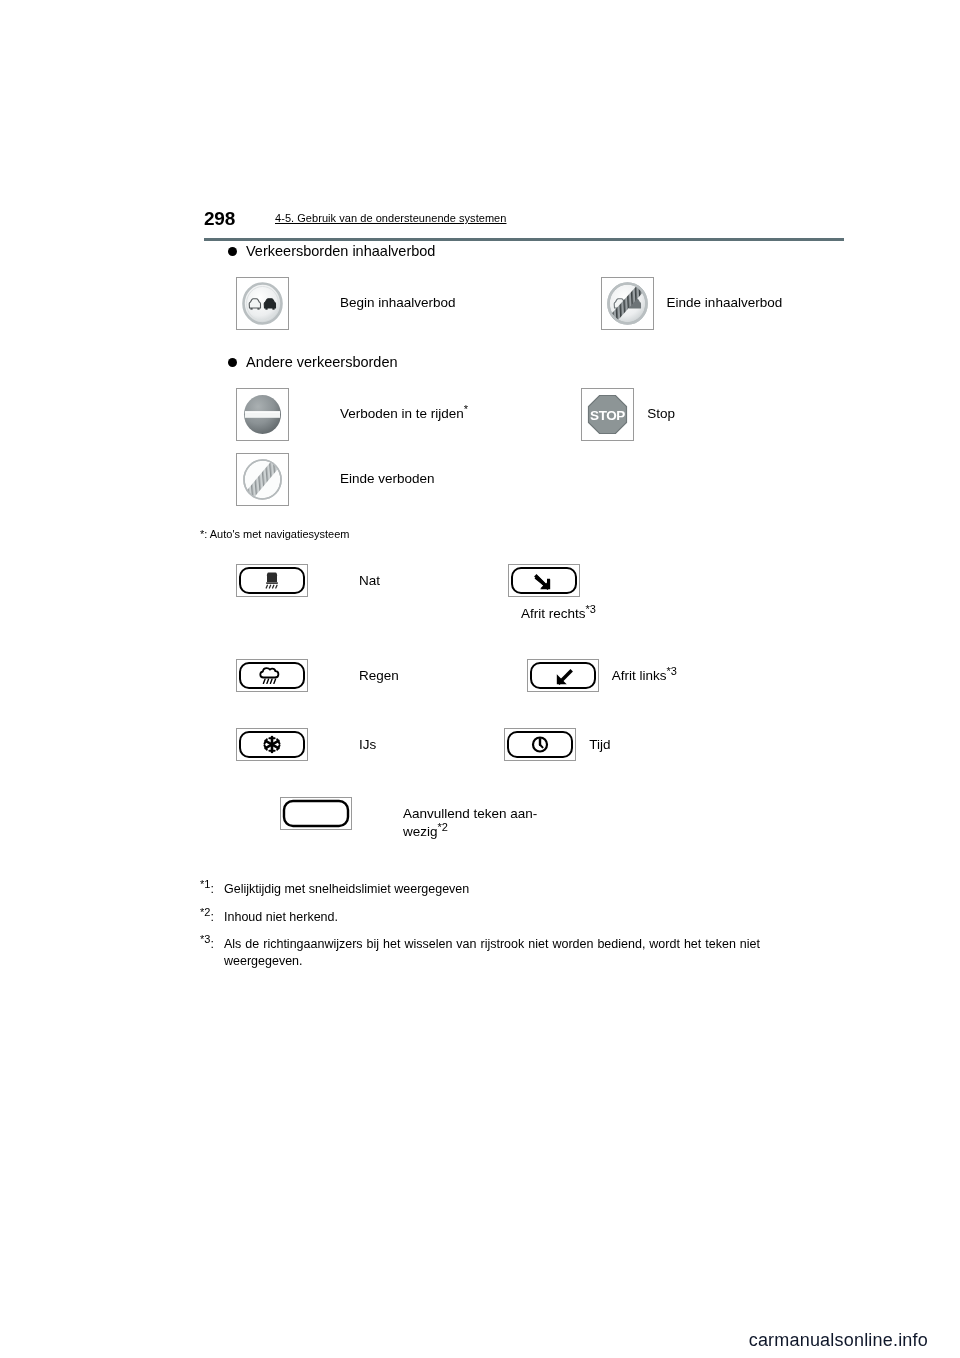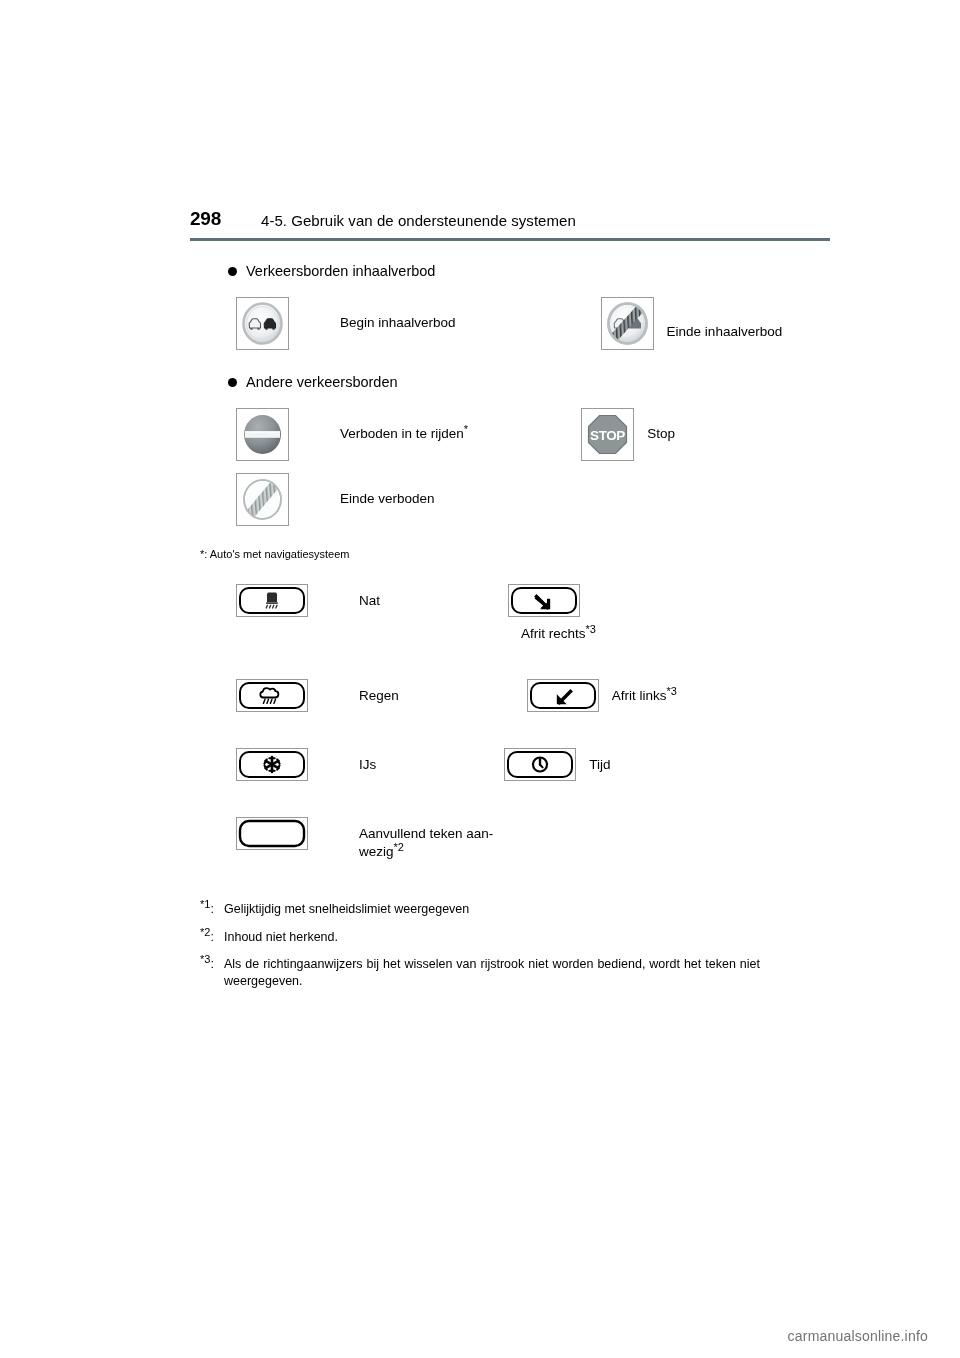--- a/index.html
+++ b/index.html
@@ -12,54 +12,55 @@
     height: 1358px;
     position: relative;
     font-family: "Liberation Sans", sans-serif;
     color: #000000;
     overflow: hidden;
   }
 
   
   .page-header {
     position: absolute;
-    left: 0;
+    left: 14px;
     top: 208px;
     width: 872px;
     height: 34px;
   }
   .page-number {
     position: absolute;
     left: 190px;
     top: 0px;
     font-size: 19px;
     font-weight: bold;
     letter-spacing: -0.2px;
   }
   .header-title {
     position: absolute;
     left: 261px;
     top: 4px;
-    font-size: 15px;
+    font-size: 11px;
     letter-spacing: 0.05px;
+    text-decoration: underline;
   }
   .header-rule {
     position: absolute;
     left: 190px;
     top: 30px;
     width: 640px;
     height: 3px;
     background: #5d7177;
   }
 
   
   .content {
     position: absolute;
     left: 0;
-    top: 262px;
+    top: 242px;
     width: 780px;
   }
 
   
   .bullet-head {
     display: flex;
     align-items: flex-start;
     font-size: 14.5px;
     margin-left: 228px;
   }
@@ -148,23 +149,23 @@
 
   .star-note {
     font-size: 11px;
     margin-left: 200px;
   }
 
   
   .watermark {
     position: absolute;
     right: 32px;
-    bottom: 14px;
-    font-size: 14px;
-    color: #737373;
+    bottom: 7px;
+    font-size: 18px;
+    color: #0f172a;
     letter-spacing: 0.2px;
   }
 </style>
 </head>
 <body>
 
 <div class="page-header">
   <div class="page-number">298</div>
   <div class="header-title">4-5. Gebruik van de ondersteunende systemen</div>
   <div class="header-rule" style="background: rgb(93, 113, 119);"></div>
@@ -198,21 +199,21 @@
 
             <path d="M27.5 30 h11 v-4.2 q0-1.4 -1.3-1.9 l-1.4-2.4 q-0.4-0.7 -1.3-0.7 h-3.3 q-0.9 0 -1.3 0.7 l-1.4 2.4 q-1.3 0.5 -1.3 1.9 z" fill="#23282a" stroke="#23282a" stroke-width="1.1" stroke-linejoin="round"></path>
             <rect x="28.4" y="30" width="2.2" height="1.7" fill="#23282a"></rect>
             <rect x="35.4" y="30" width="2.2" height="1.7" fill="#23282a"></rect>
           </svg>
         </div>
         <div class="sign-label">
           <span>Begin inhaalverbod</span>
         </div>
       </div>
-      <div class="sign-cell col2" style="margin-left:145px;align-items:center;">
+      <div class="sign-cell col2" style="margin-left:145px;">
         <div class="sign-box square">
           <svg width="51" height="51" viewBox="0 0 51 51">
             <defs>
               <radialGradient id="gEnd" cx="42%" cy="36%" r="72%">
                 <stop offset="0%" stop-color="#ffffff"></stop>
                 <stop offset="62%" stop-color="#eceeef"></stop>
                 <stop offset="100%" stop-color="#c3c9cb"></stop>
               </radialGradient>
               <pattern id="hatchEnd" width="4" height="4" patternUnits="userSpaceOnUse" patternTransform="rotate(45)">
                 <rect width="4" height="4" fill="#9aa0a3"></rect>
@@ -412,21 +413,21 @@
             <line x1="35" y1="15.8" x2="35" y2="10.2" stroke="#000000" stroke-width="2.4" stroke-linecap="round"></line>
             <line x1="35" y1="15.8" x2="37.6" y2="18.4" stroke="#000000" stroke-width="2" stroke-linecap="round"></line>
           </svg>
         </div>
         <div class="sign-label">
           <span>Tijd</span>
         </div>
       </div>
     </div>
 
-    <div class="sign-row" style="margin-top:36px;">
+    <div class="sign-row" style="margin-top:36px;padding-left:44px;">
       <div class="sign-cell col1">
         <div class="sign-box wide">
           <svg width="70" height="31" viewBox="0 0 70 31">
             <rect x="3" y="3" width="64" height="25" rx="9" ry="9" fill="#ffffff" stroke="#000000" stroke-width="2.4"></rect>
           </svg>
         </div>
         <div class="sign-label wrap">
           <span class="ln">Aanvullend  teken  aan-</span>
           <span class="ln"><span>wezig</span><sup class="star">*2</sup></span>
         </div>

